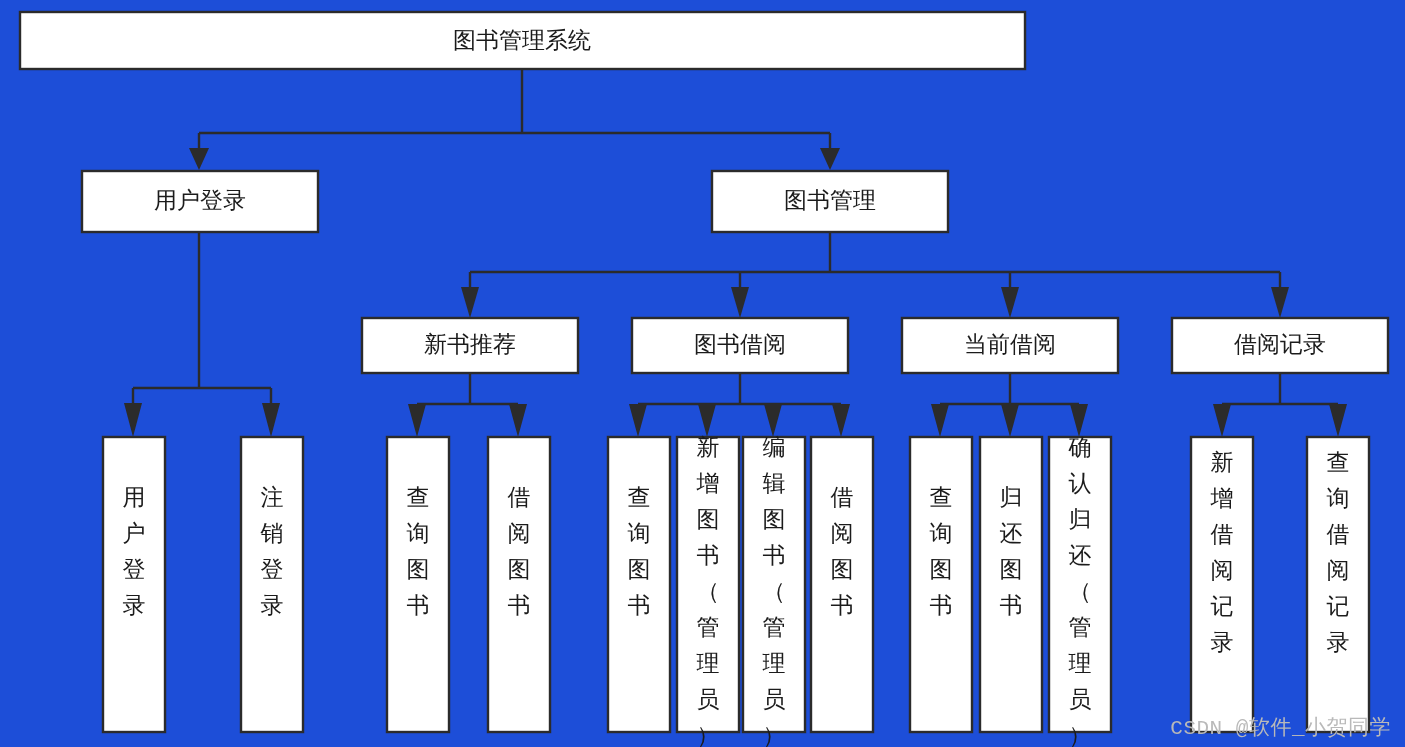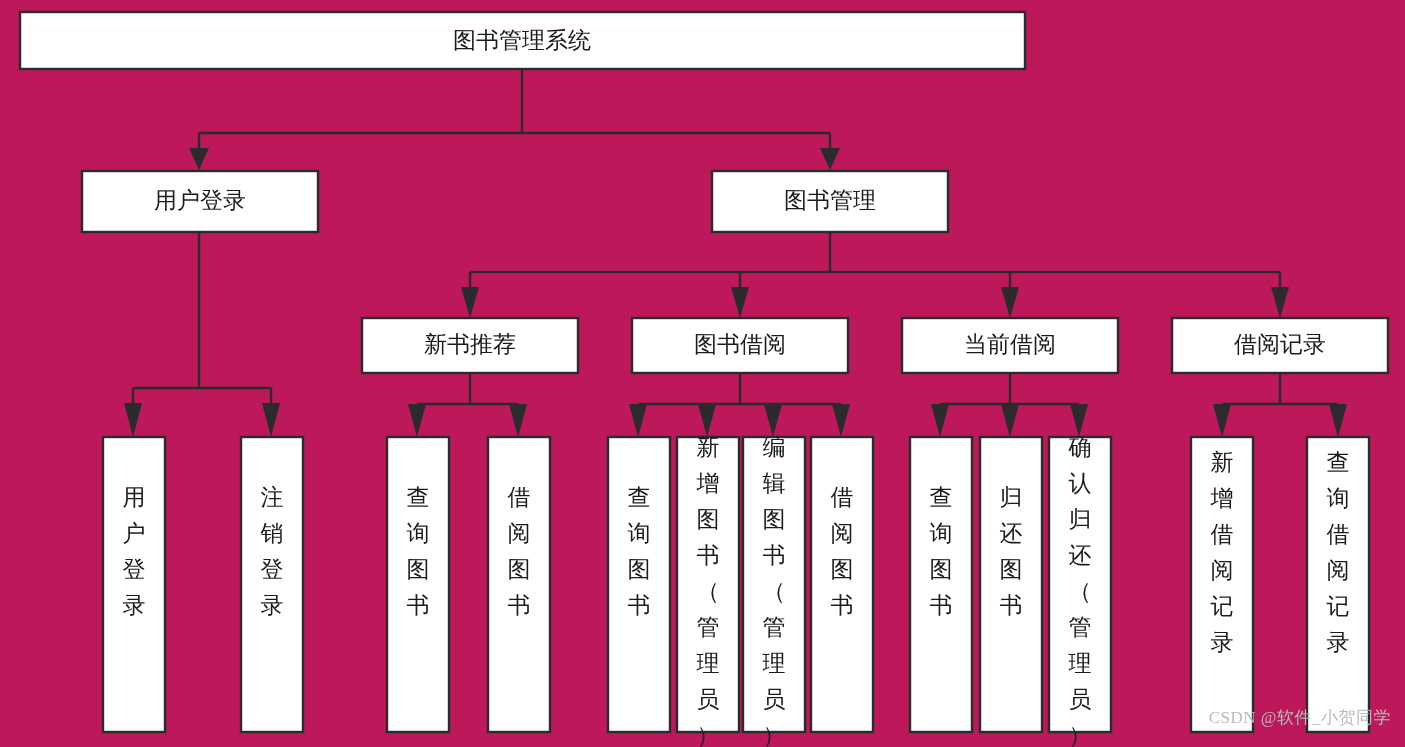--- a/index.html
+++ b/index.html
@@ -10,21 +10,21 @@
   body {
     width: 1405px;
     height: 747px;
     font-family: "Liberation Sans", "DejaVu Sans", sans-serif;
     overflow: hidden;
   }
   #diagram-root {
     position: relative;
     width: 1405px;
     height: 747px;
-    background: #be185d;
+    background: #1d4ed8;
   }
   svg.flow {
     position: absolute;
     left: 0;
     top: 0;
     width: 1405px;
     height: 747px;
     display: block;
   }
   .node-rect {
@@ -51,23 +51,23 @@
   }
   .node-label-v {
     fill: #1b1b1b;
     font-family: "Liberation Sans", "DejaVu Sans", sans-serif;
     font-size: 23px;
     text-anchor: middle;
   }
   .watermark {
     position: absolute;
     right: 14px;
-    bottom: 18px;
-    font-family: Liberation Serif, serif;
-    font-size: 17px;
+    bottom: 6px;
+    font-family: Liberation Mono, monospace;
+    font-size: 21px;
     color: #b9b9b9;
     white-space: nowrap;
     letter-spacing: 0.5px;
     user-select: none;
   }
 </style>
 </head>
 <body>
 
 <div id="diagram-root">

